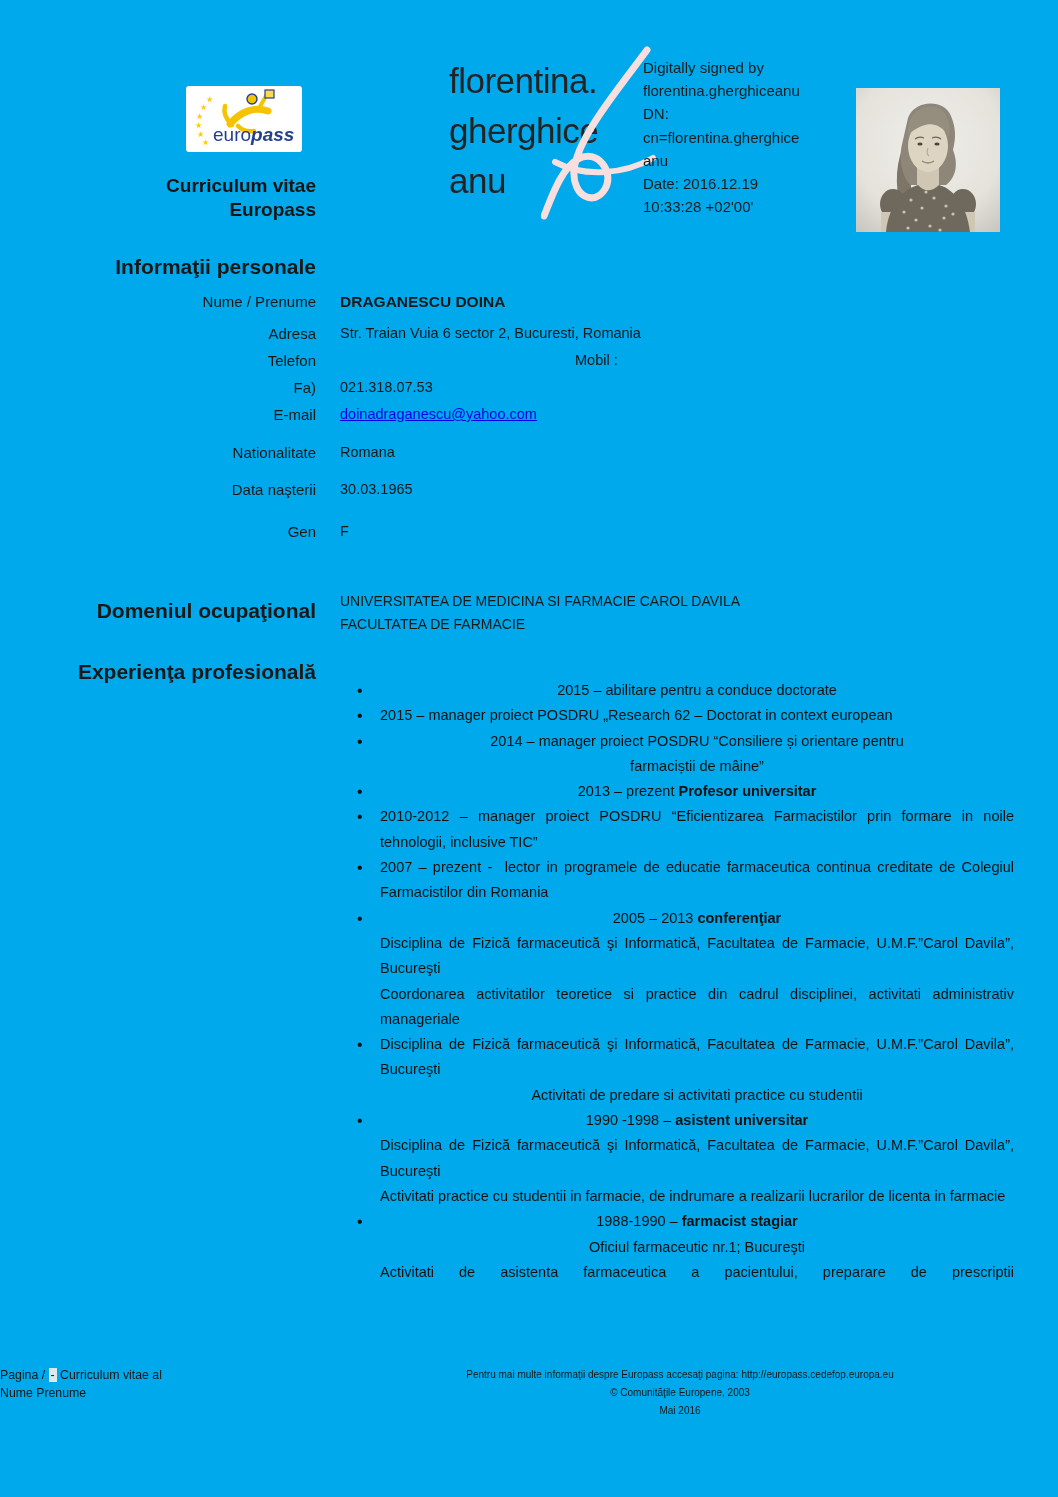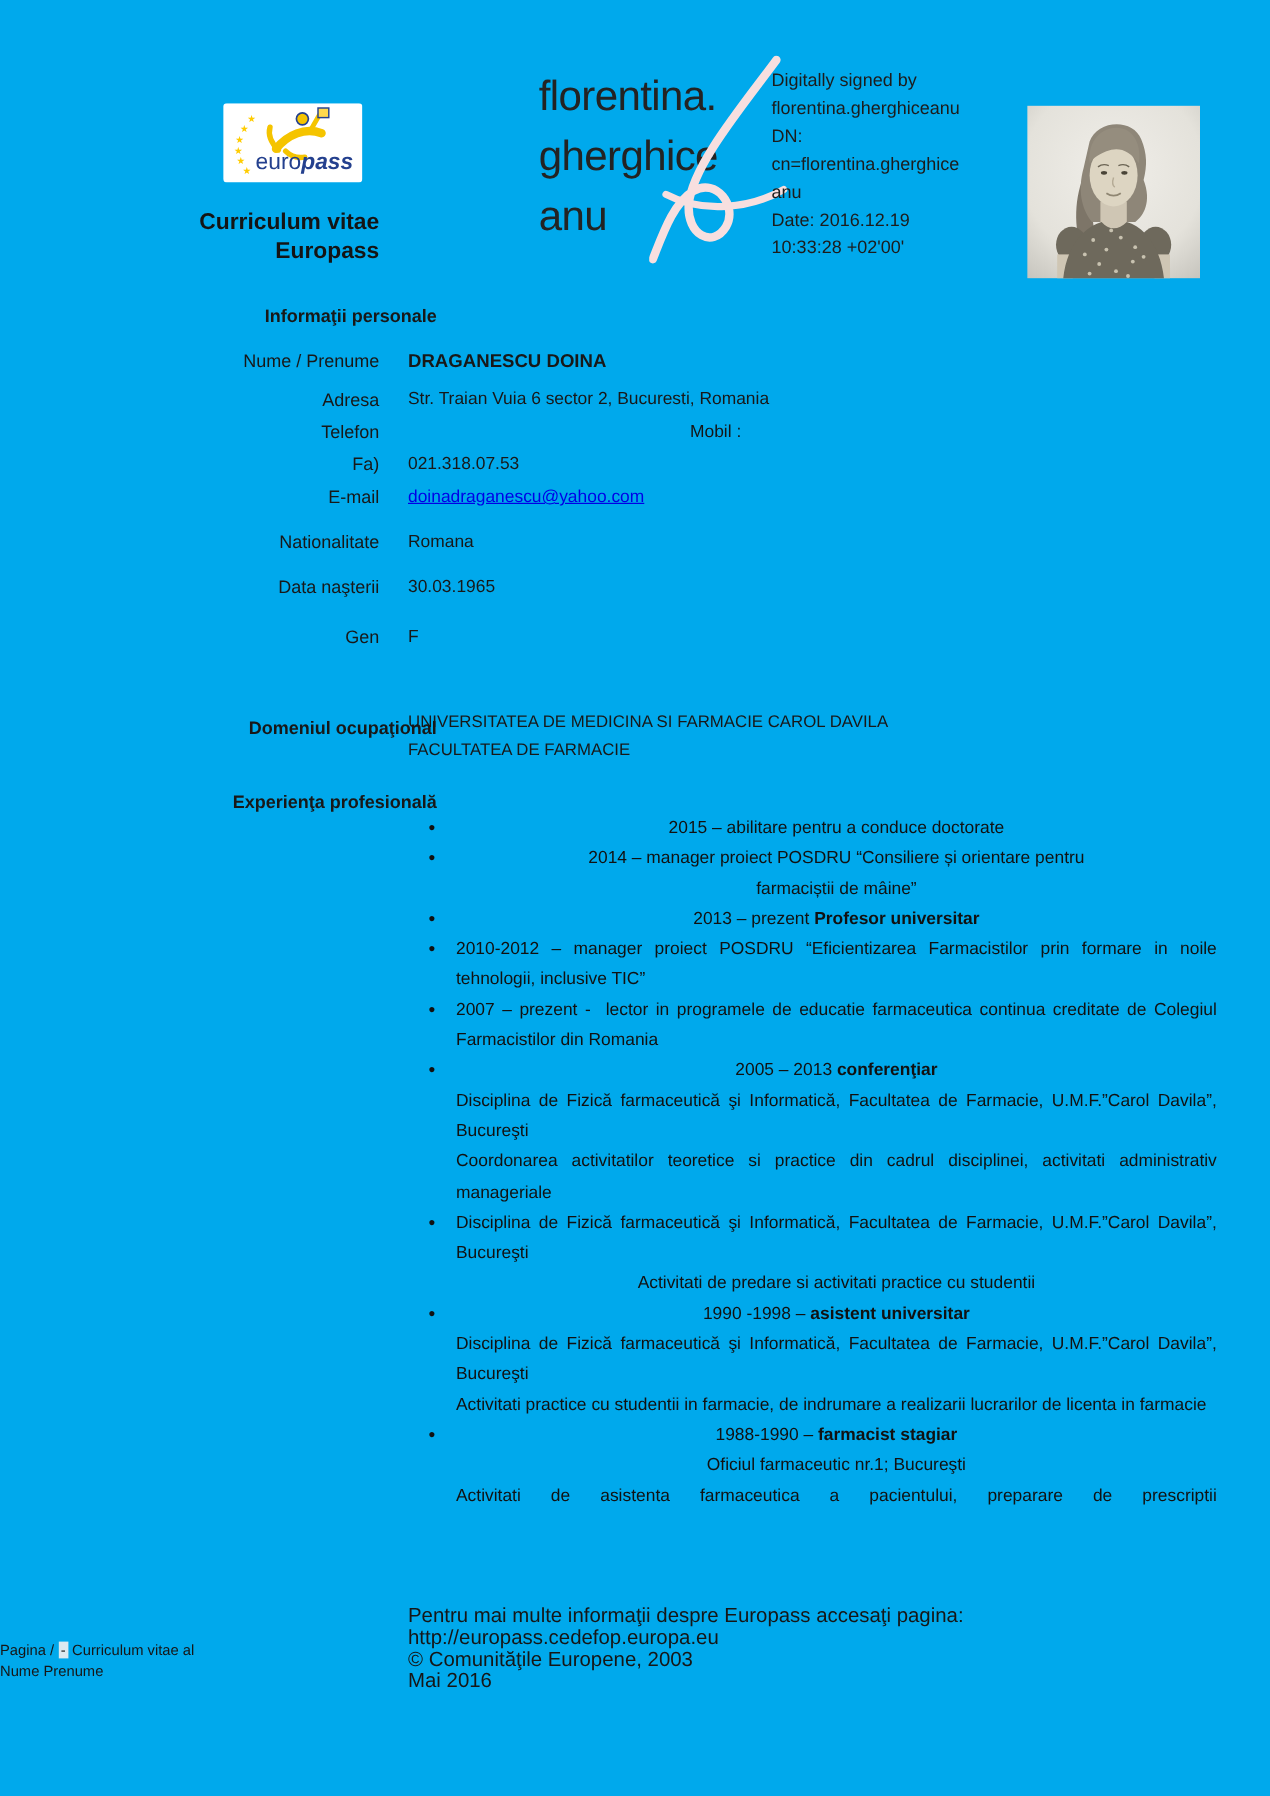--- a/index.html
+++ b/index.html
@@ -12,36 +12,36 @@
   .abs{position:absolute;}
   
   .logo-box{left:186px;top:86px;width:116px;height:66px;}
   .cv-title{left:0;top:174px;width:316px;text-align:right;font-weight:bold;font-size:19px;line-height:24px;color:#141414;}
   .big-name{left:449px;top:56px;width:200px;font-size:35px;line-height:50px;color:#232323;letter-spacing:-0.5px;}
   .swoosh{left:541px;top:46px;width:128px;height:178px;}
   .sig-details{left:643px;top:56px;width:200px;font-size:15px;line-height:23.2px;color:#1c1c1c;}
   .photo{left:856px;top:88px;width:144px;height:144px;}
   
   .lbl{left:0;width:316px;text-align:right;font-size:15px;color:#181818;}
-  .lbl.bold{font-weight:bold;font-size:15px;padding-left:48px;}
+  .lbl.bold{font-weight:bold;font-size:21px;}
   .val{left:340px;font-size:14.5px;color:#181818;}
   .val.name{font-weight:bold;font-size:15.5px;}
   .val.caps{font-weight:normal;font-size:14px;line-height:22.5px;}
   a.email{color:#0000E6;text-decoration:underline;}
   .mobil{left:575px;font-size:14.5px;}
   
   .exp-list{left:340px;top:678px;width:674px;font-size:14.5px;line-height:25.3px;color:#111;}
   .exp-item{position:relative;padding-left:40px;}
   .exp-item::before{content:"\2022";position:absolute;left:17px;top:0;font-size:16px;}
   .exp-item p{margin:0;text-align:center;}
   .exp-item p.just{text-align:justify;}
   .exp-item p.stretch{text-align-last:justify;}
   
   .footer-left{left:0;top:1366px;width:316px;text-align:left;font-size:12.3px;line-height:18px;color:#161616;}
-  .footer-right{left:340px;top:1338px;width:680px;font-size:17px;line-height:18px;color:#161616;}
+  .footer-right{left:340px;top:1366px;width:680px;font-size:10px;line-height:18px;color:#161616;text-align:center;}
   .hl-field{background:#DCE9F0;padding:0 2px;}
 </style>
 </head>
 <body style="background: rgb(0, 169, 236);">
 
 <div class="abs logo-box">
   <svg width="116" height="66" viewBox="0 0 116 66">
     <rect x="0" y="0" width="116" height="66" rx="3" fill="#ffffff"></rect>
     <g fill="#FFCC00" font-family="DejaVu Sans, sans-serif" font-size="8">
       <text x="20" y="16">★</text>
@@ -169,20 +169,23 @@
   <div>UNIVERSITATEA DE MEDICINA SI FARMACIE CAROL DAVILA</div>
   <div>FACULTATEA DE FARMACIE</div>
 </div>
 
 <div class="abs lbl bold" style="top:660px">Experienţa profesională</div>
 <div class="abs exp-list">
     <div class="exp-item">
       <p><span>2015 – abilitare pentru a conduce doctorate</span></p>
     </div>
     <div class="exp-item">
+      <p class="just"><span>2015 – manager proiect POSDRU „Research 62 – Doctorat in context european</span></p>
+    </div>
+    <div class="exp-item">
       <p><span>2014 – manager proiect POSDRU “Consiliere și orientare pentru</span></p>
       <p><span>farmaciștii de mâine”</span></p>
     </div>
     <div class="exp-item">
       <p><span>2013 – prezent </span><b>Profesor universitar</b></p>
     </div>
     <div class="exp-item">
       <p class="just"><span>2010-2012 – manager proiect POSDRU “Eficientizarea Farmacistilor prin formare in noile tehnologii, inclusive TIC”</span></p>
     </div>
     <div class="exp-item">

